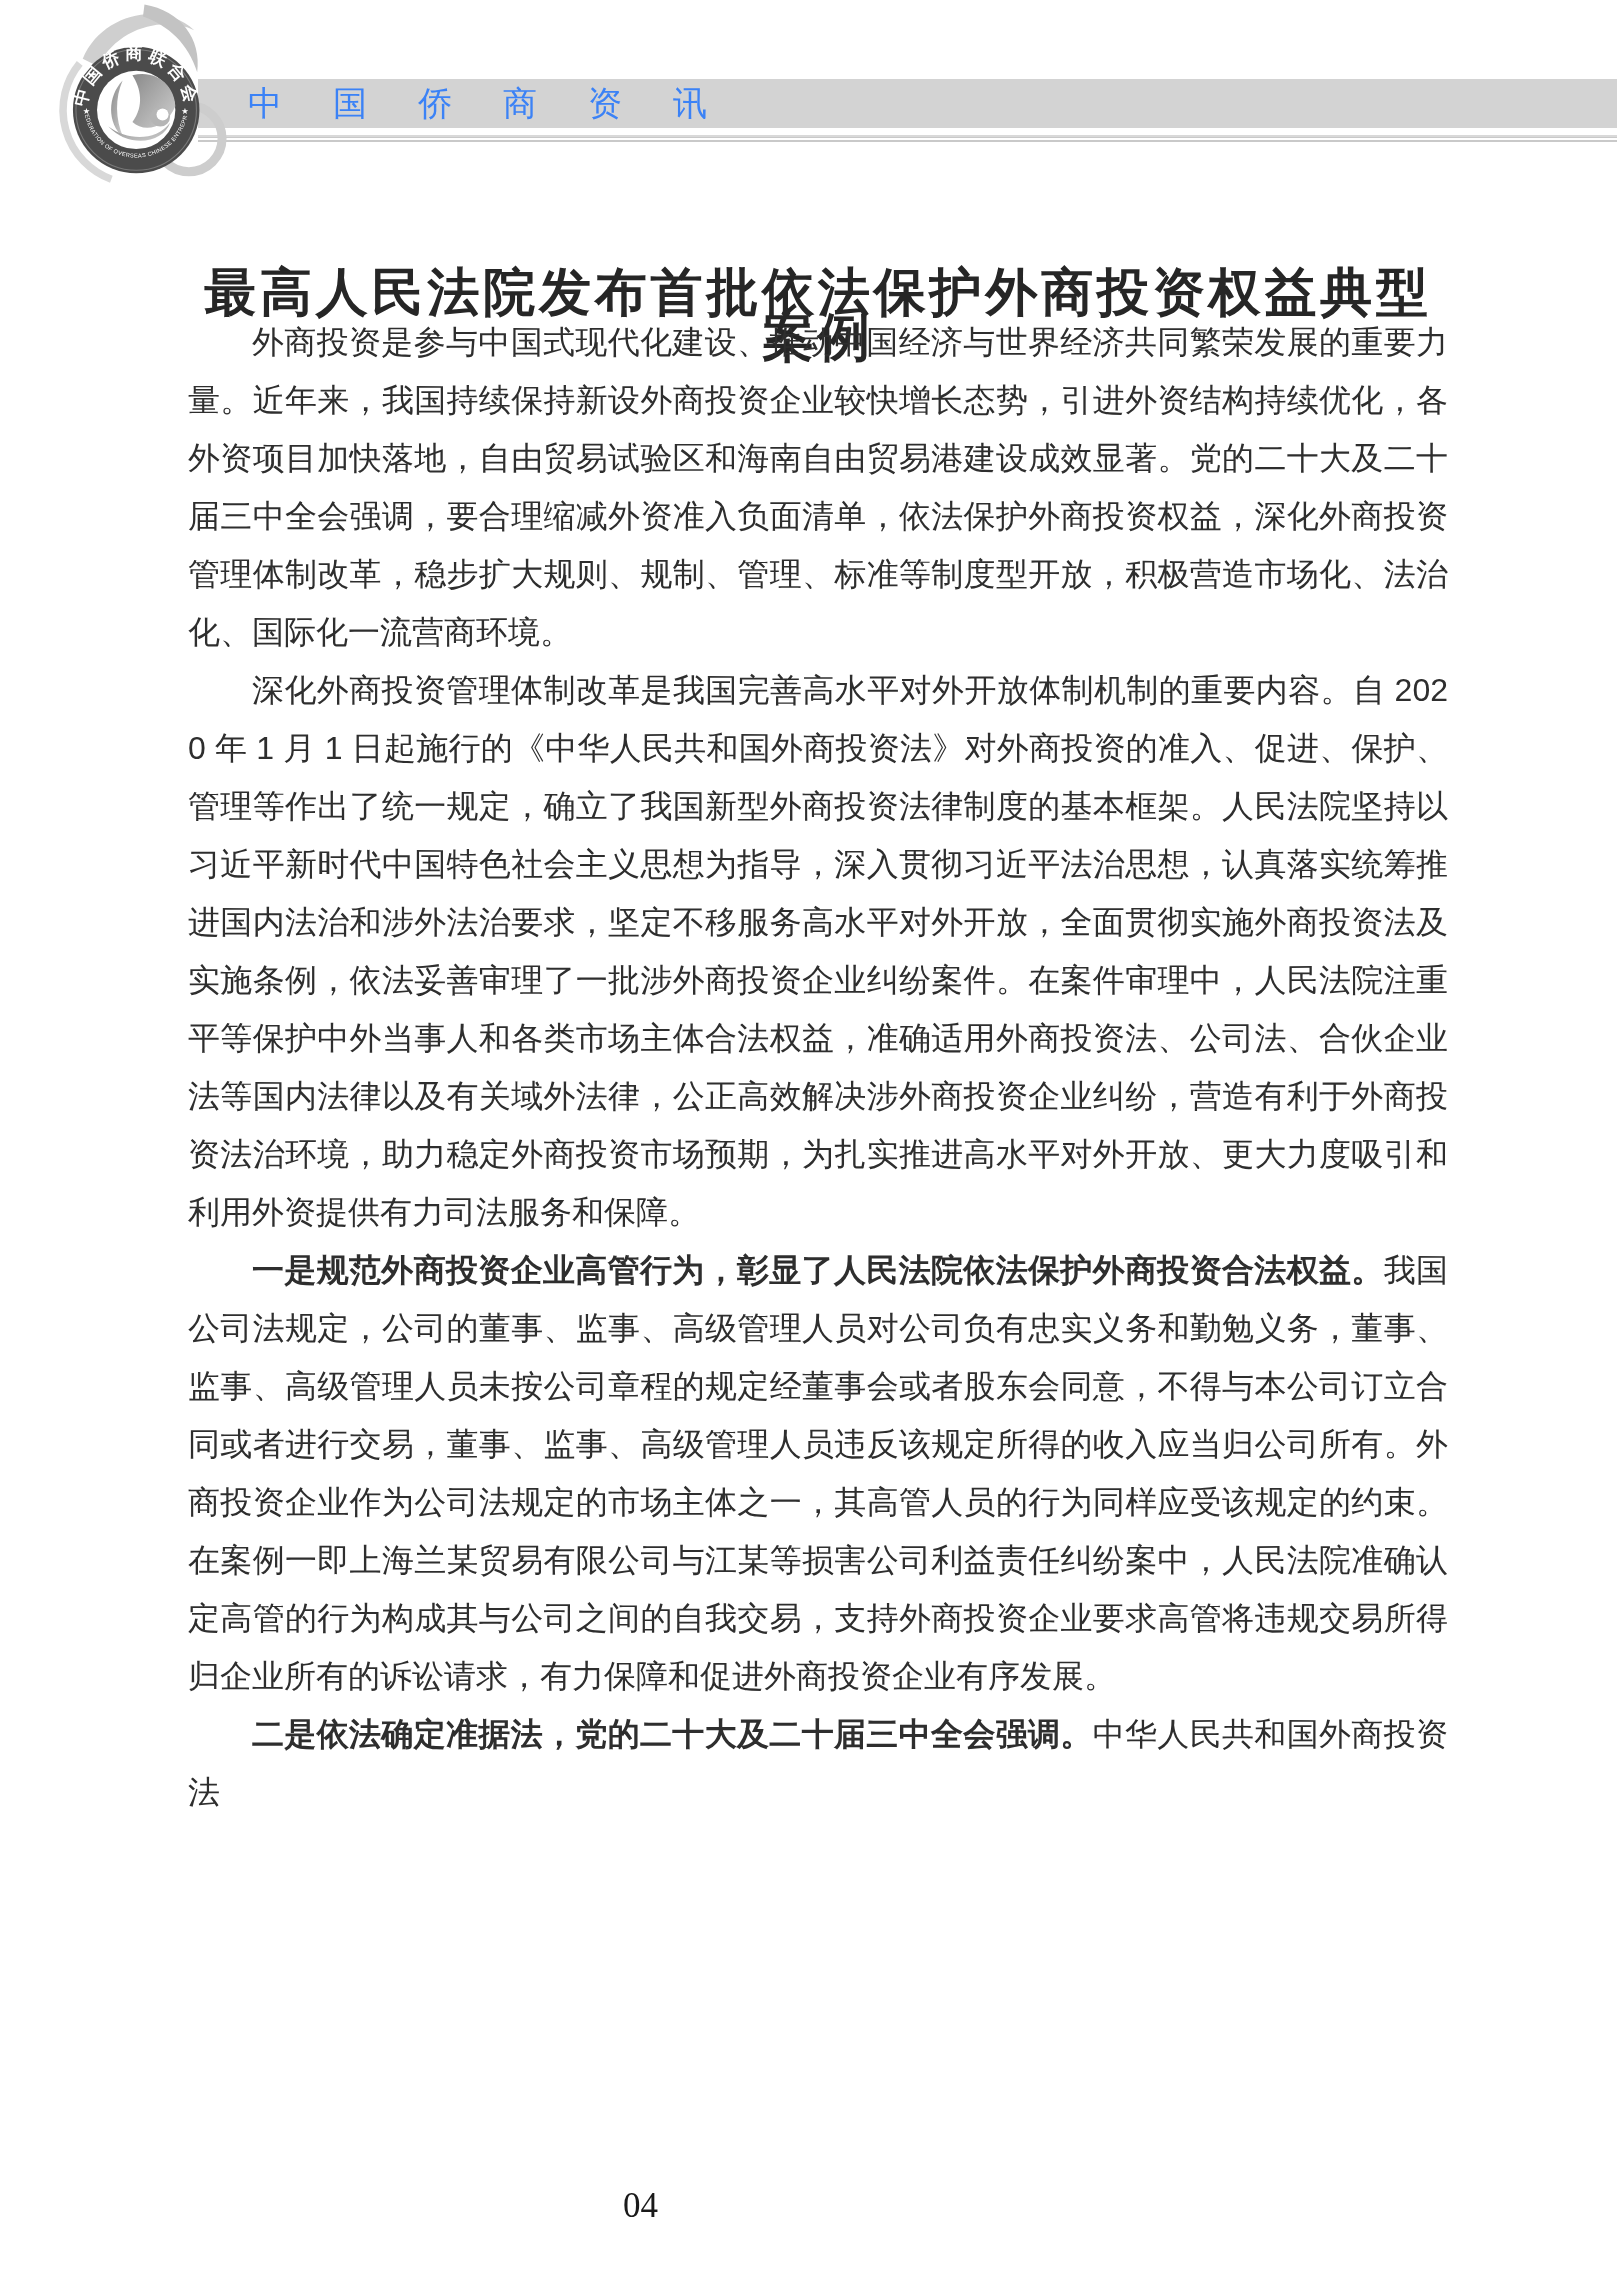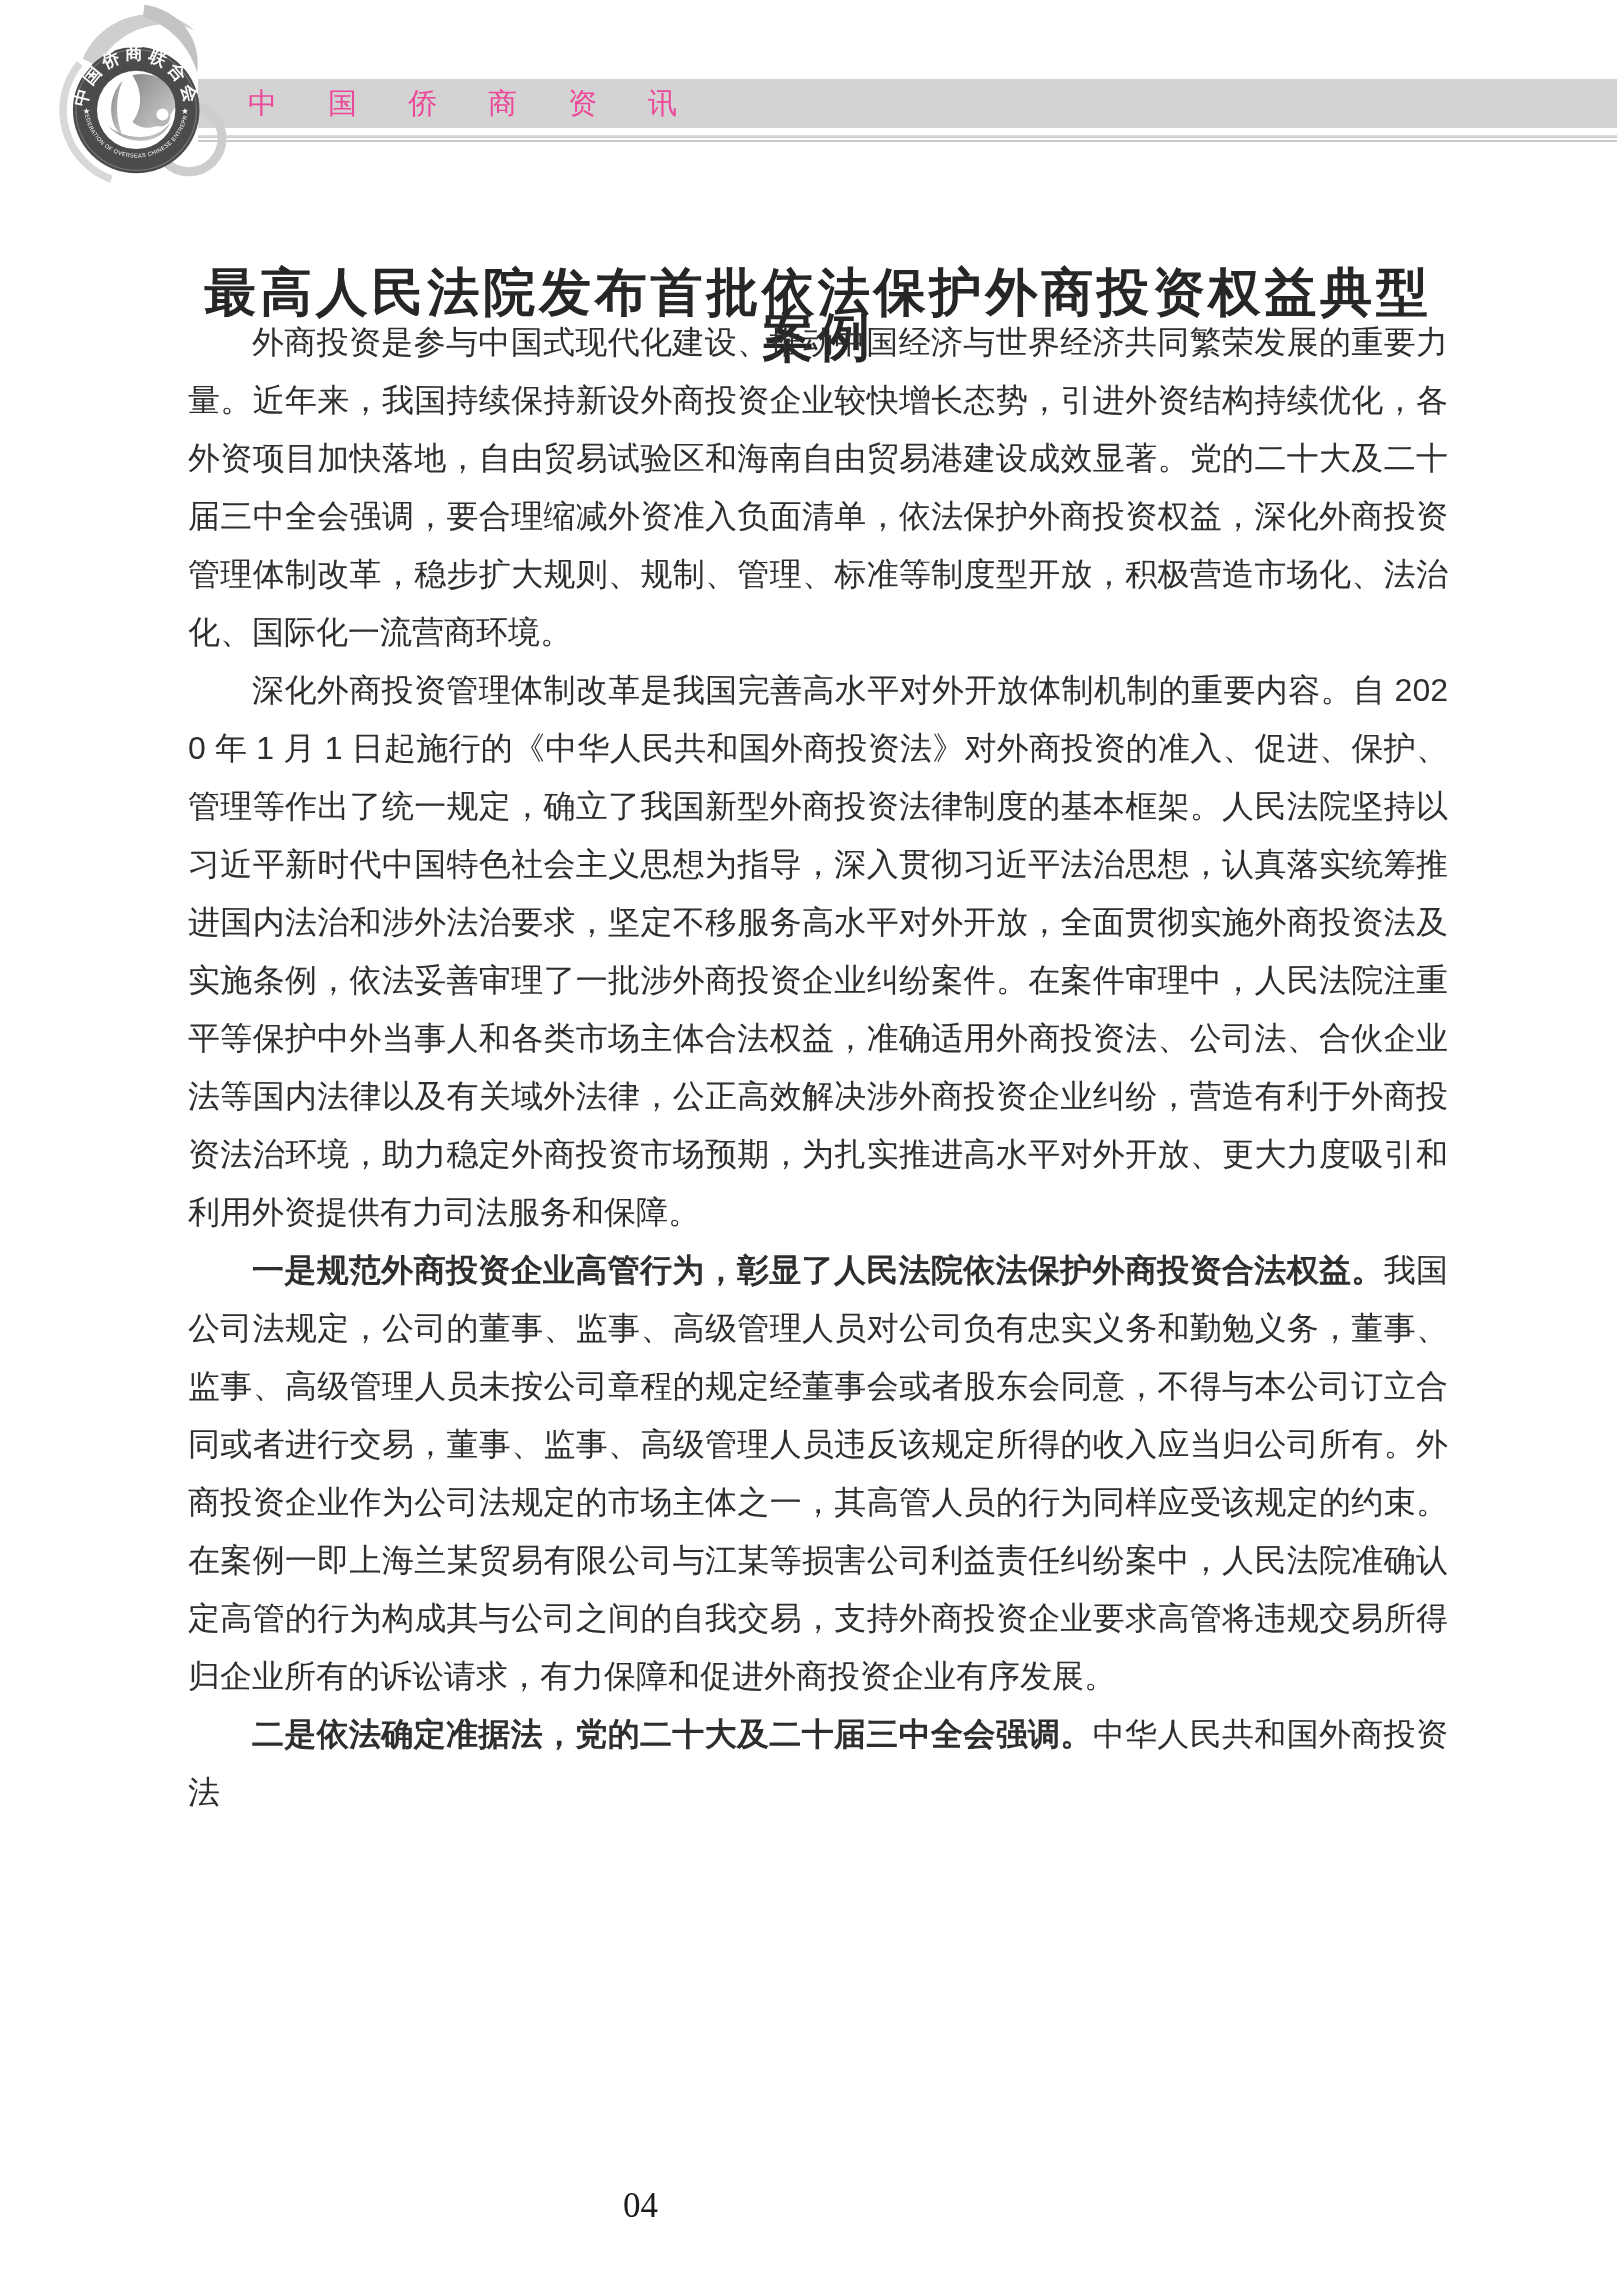--- a/index.html
+++ b/index.html
@@ -17,23 +17,23 @@
   .header-band{
     position:absolute;
     left:198px; top:79px;
     width:1420px; height:49px;
     background:#d3d3d3;
   }
   .masthead{
     position:absolute;
     left:248px; top:79px;
     height:35px; line-height:49px;
-    font-size:29px;
+    font-size:34px;
     letter-spacing:51px;
-    color:#ec4899;
+    color:#3b82f6;
     white-space:nowrap;
   }
   .header-rule{
     position:absolute;
     left:198px; top:135px;
     width:1420px;
   }
   .header-rule .r1{height:1.5px;background:#d9d9d9;}
   .header-rule .r2{height:1.5px;background:#c9c9c9;}
   .header-rule .r3{height:1.5px;background:#ffffff;}

